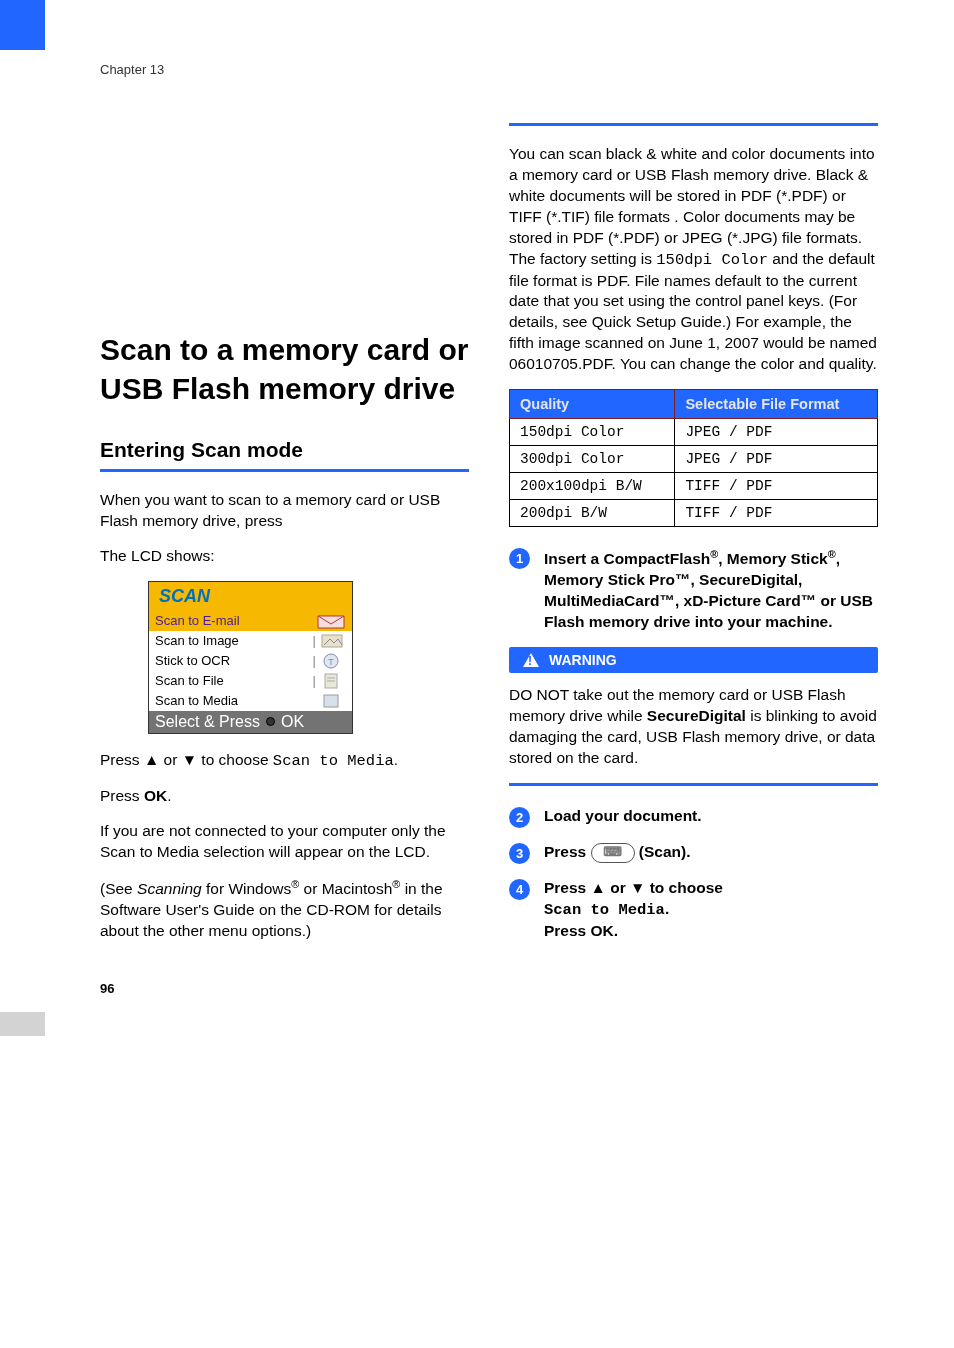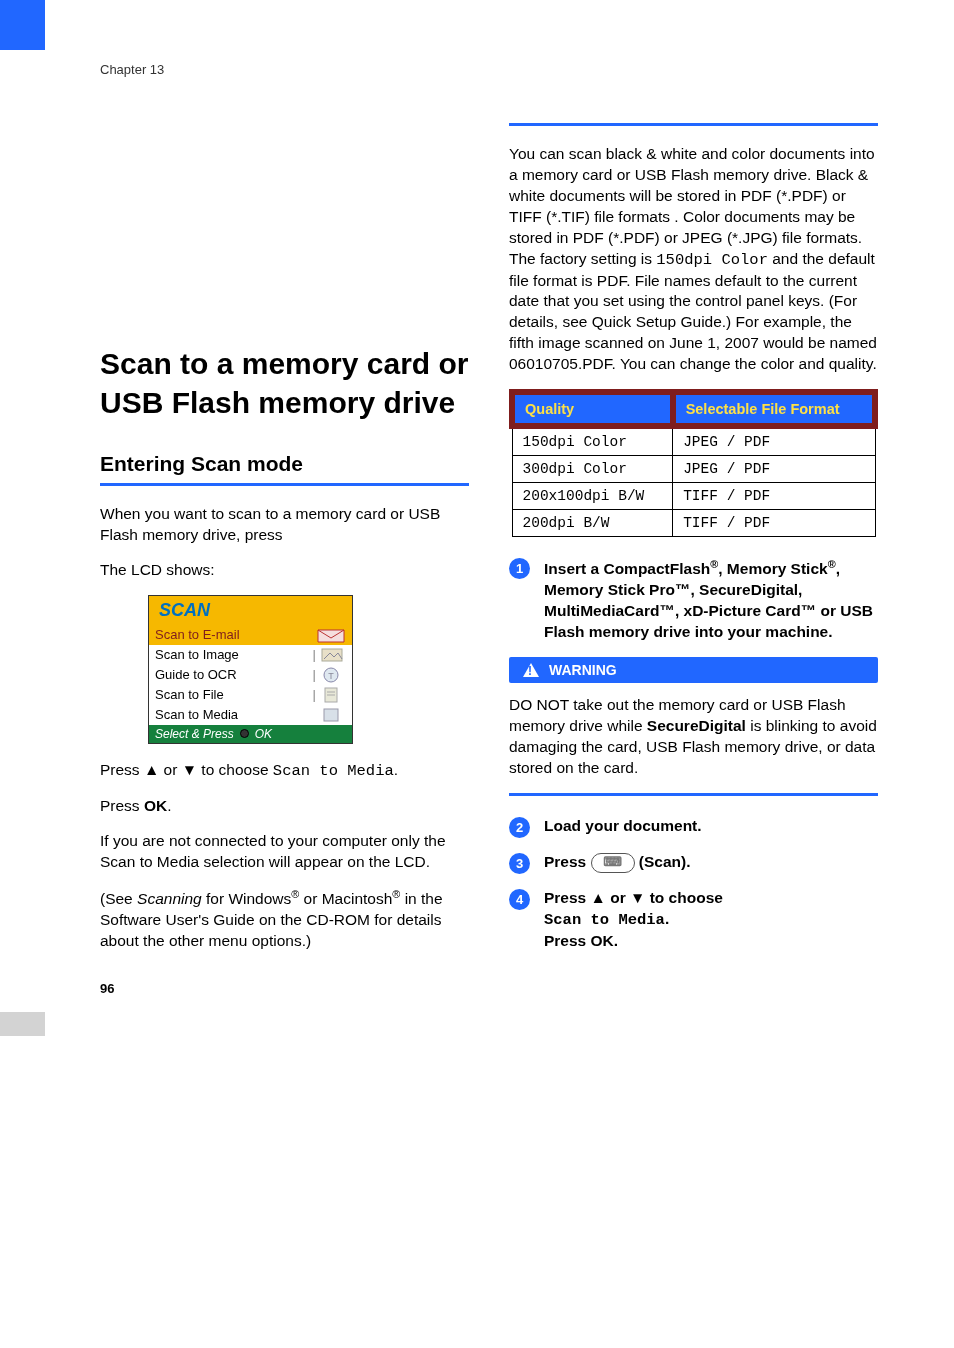--- a/index.html
+++ b/index.html
@@ -96,57 +96,56 @@
     padding: 4px 10px;
   }
   .lcd-row {
     display: flex;
     align-items: center;
     padding: 1px 6px;
     background: #fff;
   }
   .lcd-row.sel {
     background: #f6b800;
-    color: #7f1d1d;
+    color: #4c1d95;
   }
   .lcd-row .txt { flex: 1; }
   .lcd-img {
     width: 30px;
     height: 18px;
     display: inline-block;
   }
   .lcd-footer {
-    background: #15803d;
+    background: #737373;
     color: #fff;
-    font-size: 12px;
+    font-size: 16px;
     padding: 2px 6px;
     display: flex;
     align-items: center;
     gap: 6px;
-    font-style: italic;
   }
   .lcd-footer .dot {
     width: 9px; height: 9px; border-radius: 50%;
     background: #333; border: 1px solid #000;
   }
   .mono { font-family: "Courier New", monospace; }
   .arrow { font-family: Arial; }
   sup { font-size: 0.7em; }
   table.quality {
     width: 100%;
     border-collapse: collapse;
     margin: 8px 0 20px 0;
     font-size: 14.5px;
   }
   table.quality th {
     background: #2167ff;
-    color: #fde047;
+    color: #e5e5e5;
     text-align: left;
     padding: 6px 10px;
-    border: 6px solid #7f1d1d;
+    border: 1px solid #7f1d1d;
     font-size: 14.5px;
   }
   table.quality td {
     border: 1px solid #000;
     padding: 5px 10px;
     font-family: "Courier New", monospace;
   }
   .step {
     display: flex;
     align-items: flex-start;
@@ -250,21 +249,21 @@
           <span class="txt">Scan to Image</span>
           <span style="color:#888;">|</span>
           <span class="lcd-img">
             <svg viewBox="0 0 30 18">
                 <rect x="6" y="3" width="20" height="12" fill="#e8e0c8" stroke="#aa9"></rect>
                 <polyline points="8,13 14,7 18,11 22,7 26,13" fill="none" stroke="#889"></polyline>
               </svg>
           </span>
         </div>
         <div class="lcd-row">
-          <span class="txt">Guide to OCR</span>
+          <span class="txt">Stick to OCR</span>
           <span style="color:#888;">|</span>
           <span class="lcd-img">
             <svg viewBox="0 0 30 18">
                 <circle cx="15" cy="9" r="7" fill="#dfe8f0" stroke="#88a"></circle>
                 <text x="15" y="13" text-anchor="middle" font-size="9" fill="#889">T</text>
               </svg>
           </span>
         </div>
         <div class="lcd-row">
           <span class="txt">Scan to File</span>

